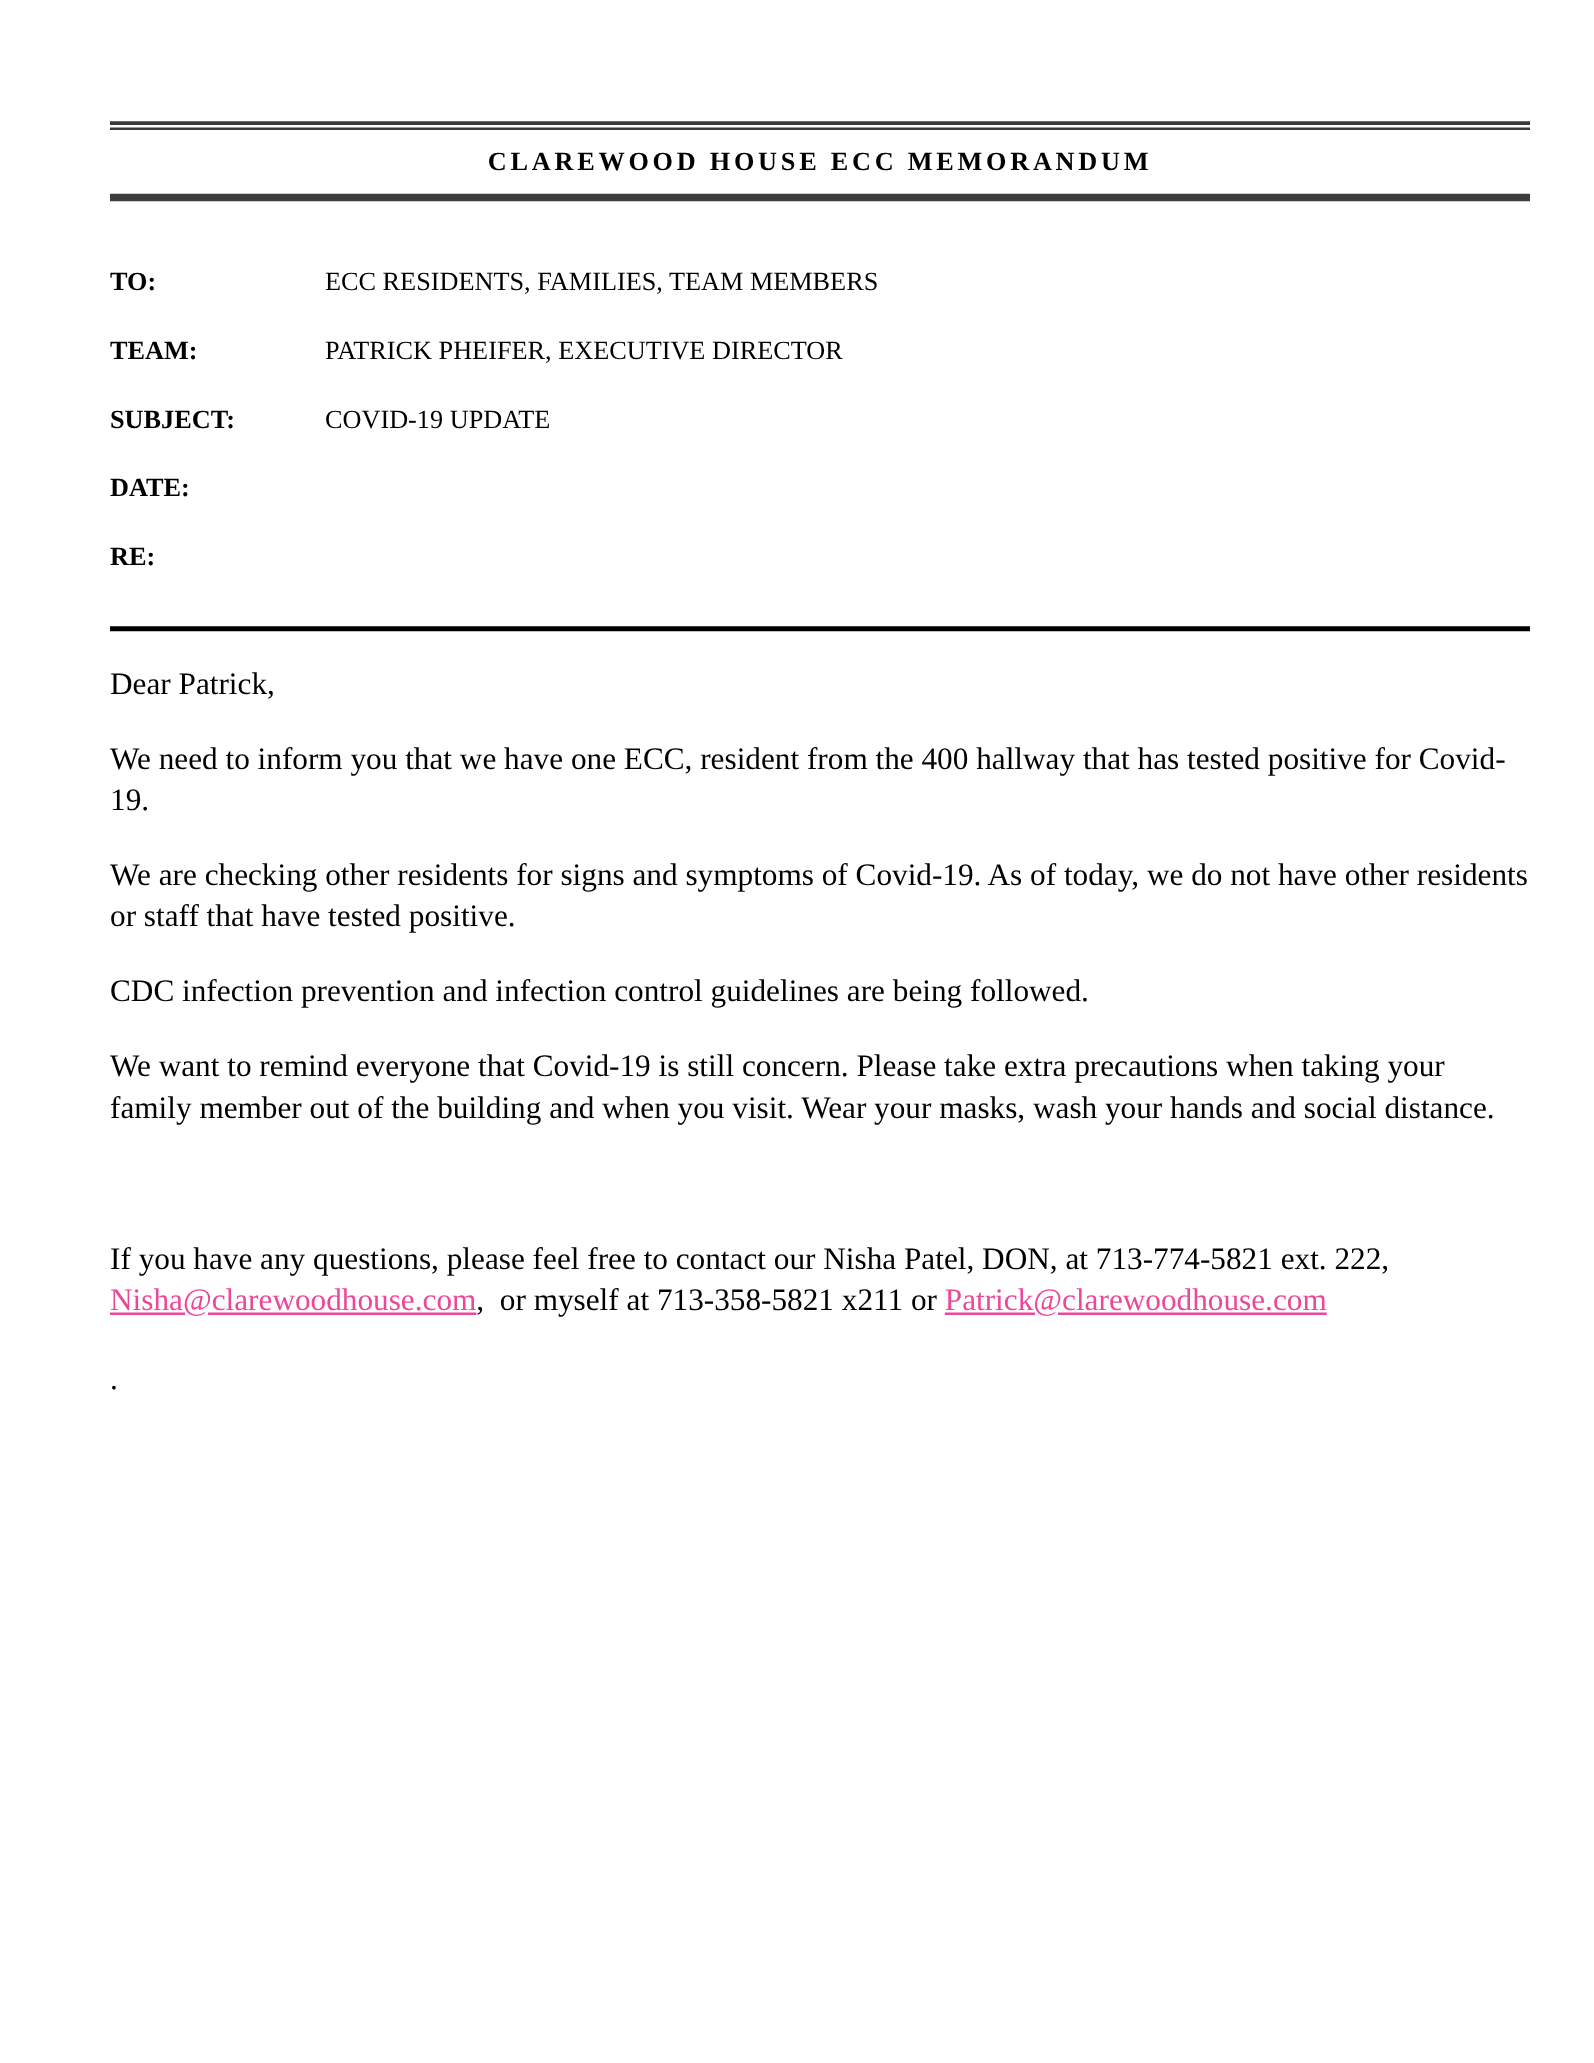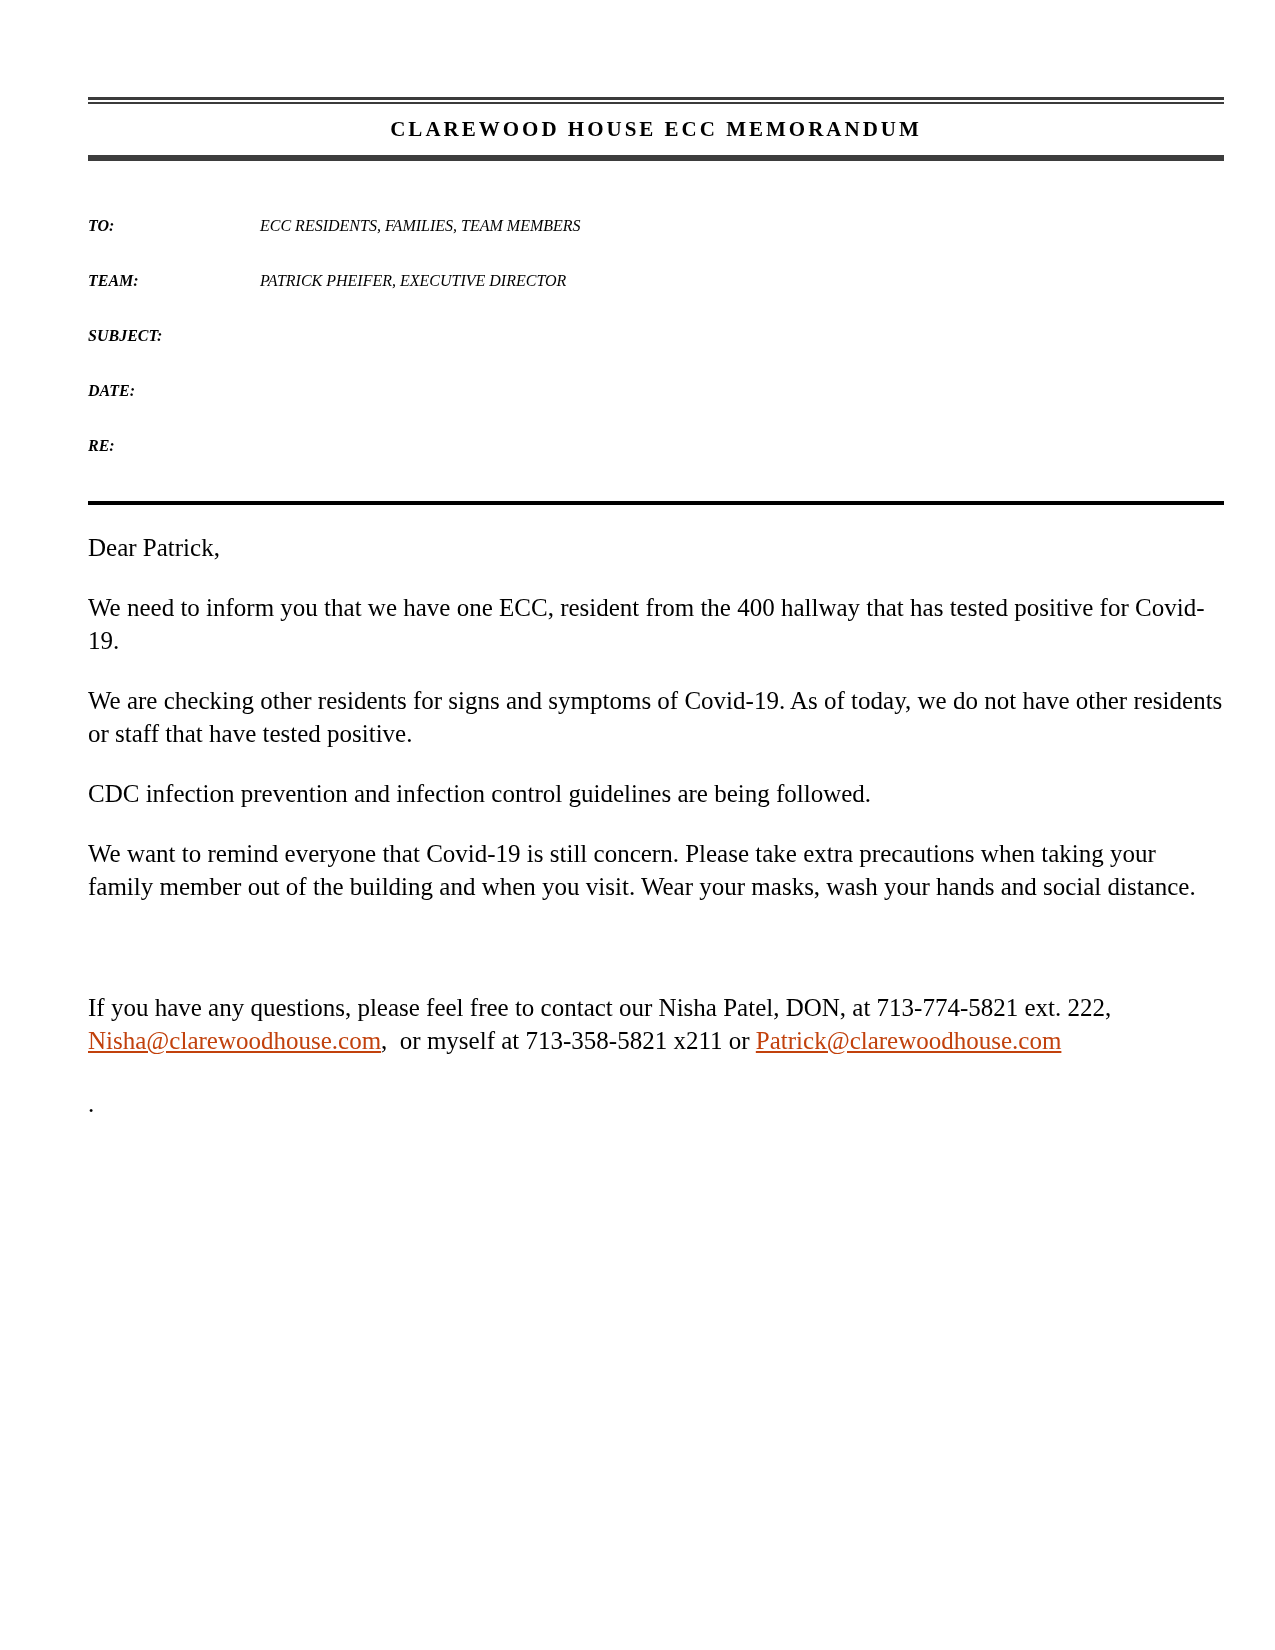--- a/index.html
+++ b/index.html
@@ -47,24 +47,23 @@
   .rule-thick {
     height: 6px;
     background: #3d3d3d;
   }
   
   .fields {
     margin-top: 52px;
   }
   .field-row {
     display: flex;
-    font-size: 16px;
+    font-size: 21px;
     line-height: 25px;
     margin-bottom: 30px;
-    font-style: italic;
   }
   .field-label {
     width: 172px;
     flex: 0 0 172px;
     font-weight: bold;
   }
   .field-value {
     flex: 1;
   }
   .separator {
@@ -84,21 +83,21 @@
     line-height: 33px;
   }
   .contact {
     margin-top: 88px;
     white-space: pre-wrap;
   }
   .trailing {
     margin-top: 30px;
   }
   a.link {
-    color: #c2410c;
+    color: #ec4899;
     text-decoration: underline;
   }
 </style>
 </head>
 <body>
 
 <div class="page">
   <div class="content">
 
     <div class="rule-double">
@@ -115,20 +114,21 @@
       <div class="field-row">
         <span class="field-label">TO:</span>
         <span class="field-value">ECC RESIDENTS, FAMILIES, TEAM MEMBERS</span>
       </div>
       <div class="field-row">
         <span class="field-label">TEAM:</span>
         <span class="field-value">PATRICK PHEIFER, EXECUTIVE DIRECTOR</span>
       </div>
       <div class="field-row">
         <span class="field-label">SUBJECT:</span>
+        <span class="field-value">COVID-19 UPDATE</span>
       </div>
       <div class="field-row">
         <span class="field-label">DATE:</span>
       </div>
       <div class="field-row">
         <span class="field-label">RE:</span>
       </div>
     </div>
 
     <div class="separator"></div>

